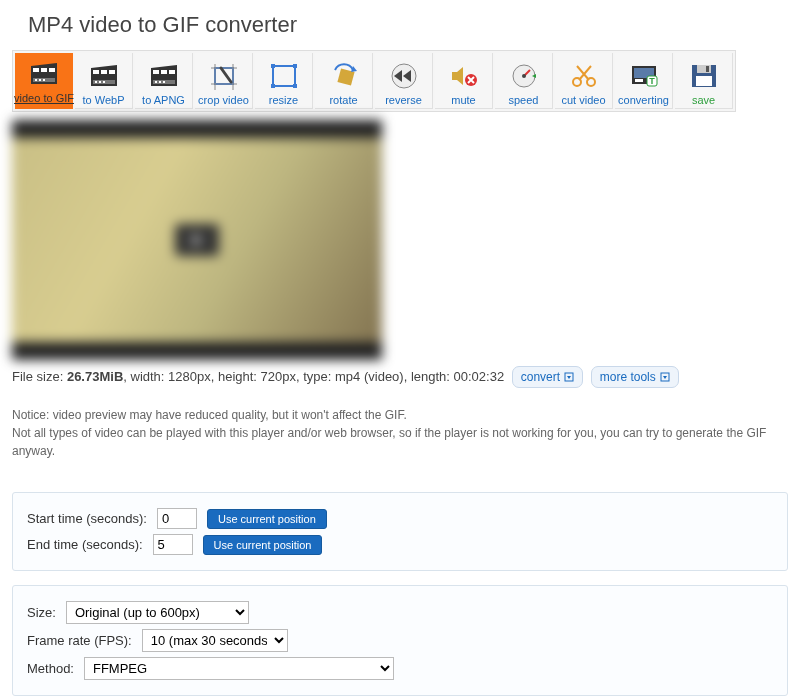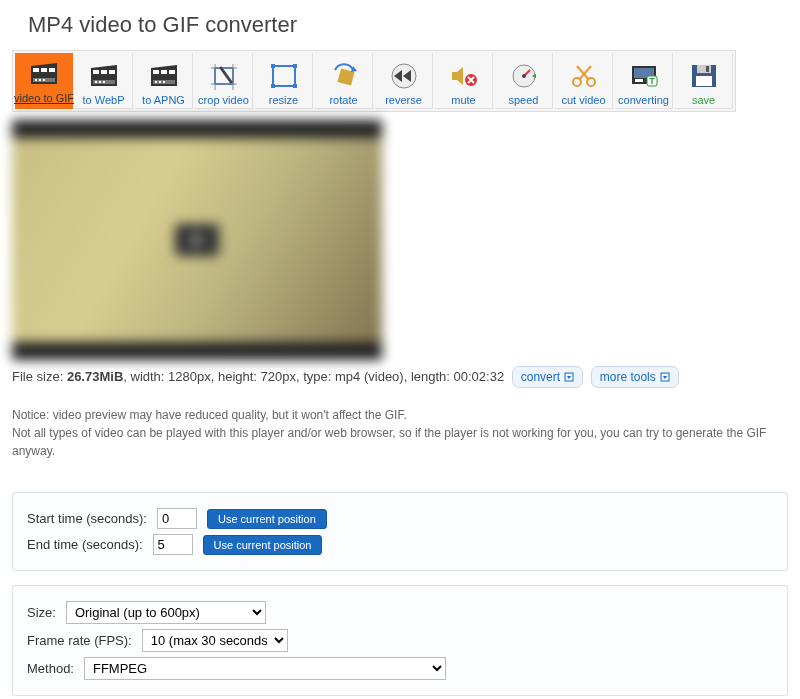--- a/index.html
+++ b/index.html
@@ -330,30 +330,30 @@
   <div class="row">
     <label>End time (seconds):</label>
     <input type="text" class="num" value="5" style="">
     <button class="btn-blue-sm">Use current position</button>
   </div>
 </div>
 
 <div class="panel">
   <div class="row">
     <label>Size:</label>
-    <select style="width:200px">
+    <select style="width:183px">
       <option>Original (up to 600px)</option>
     </select>
   </div>
   <div class="row">
     <label>Frame rate (FPS):</label>
     <select style="width:146px">
       <option>10 (max 30 seconds)</option>
     </select>
   </div>
   <div class="row">
     <label>Method:</label>
-    <select style="width:362px">
+    <select style="width:310px">
       <option>FFMPEG</option>
     </select>
   </div>
 
 </div>
 
 </body></html>

